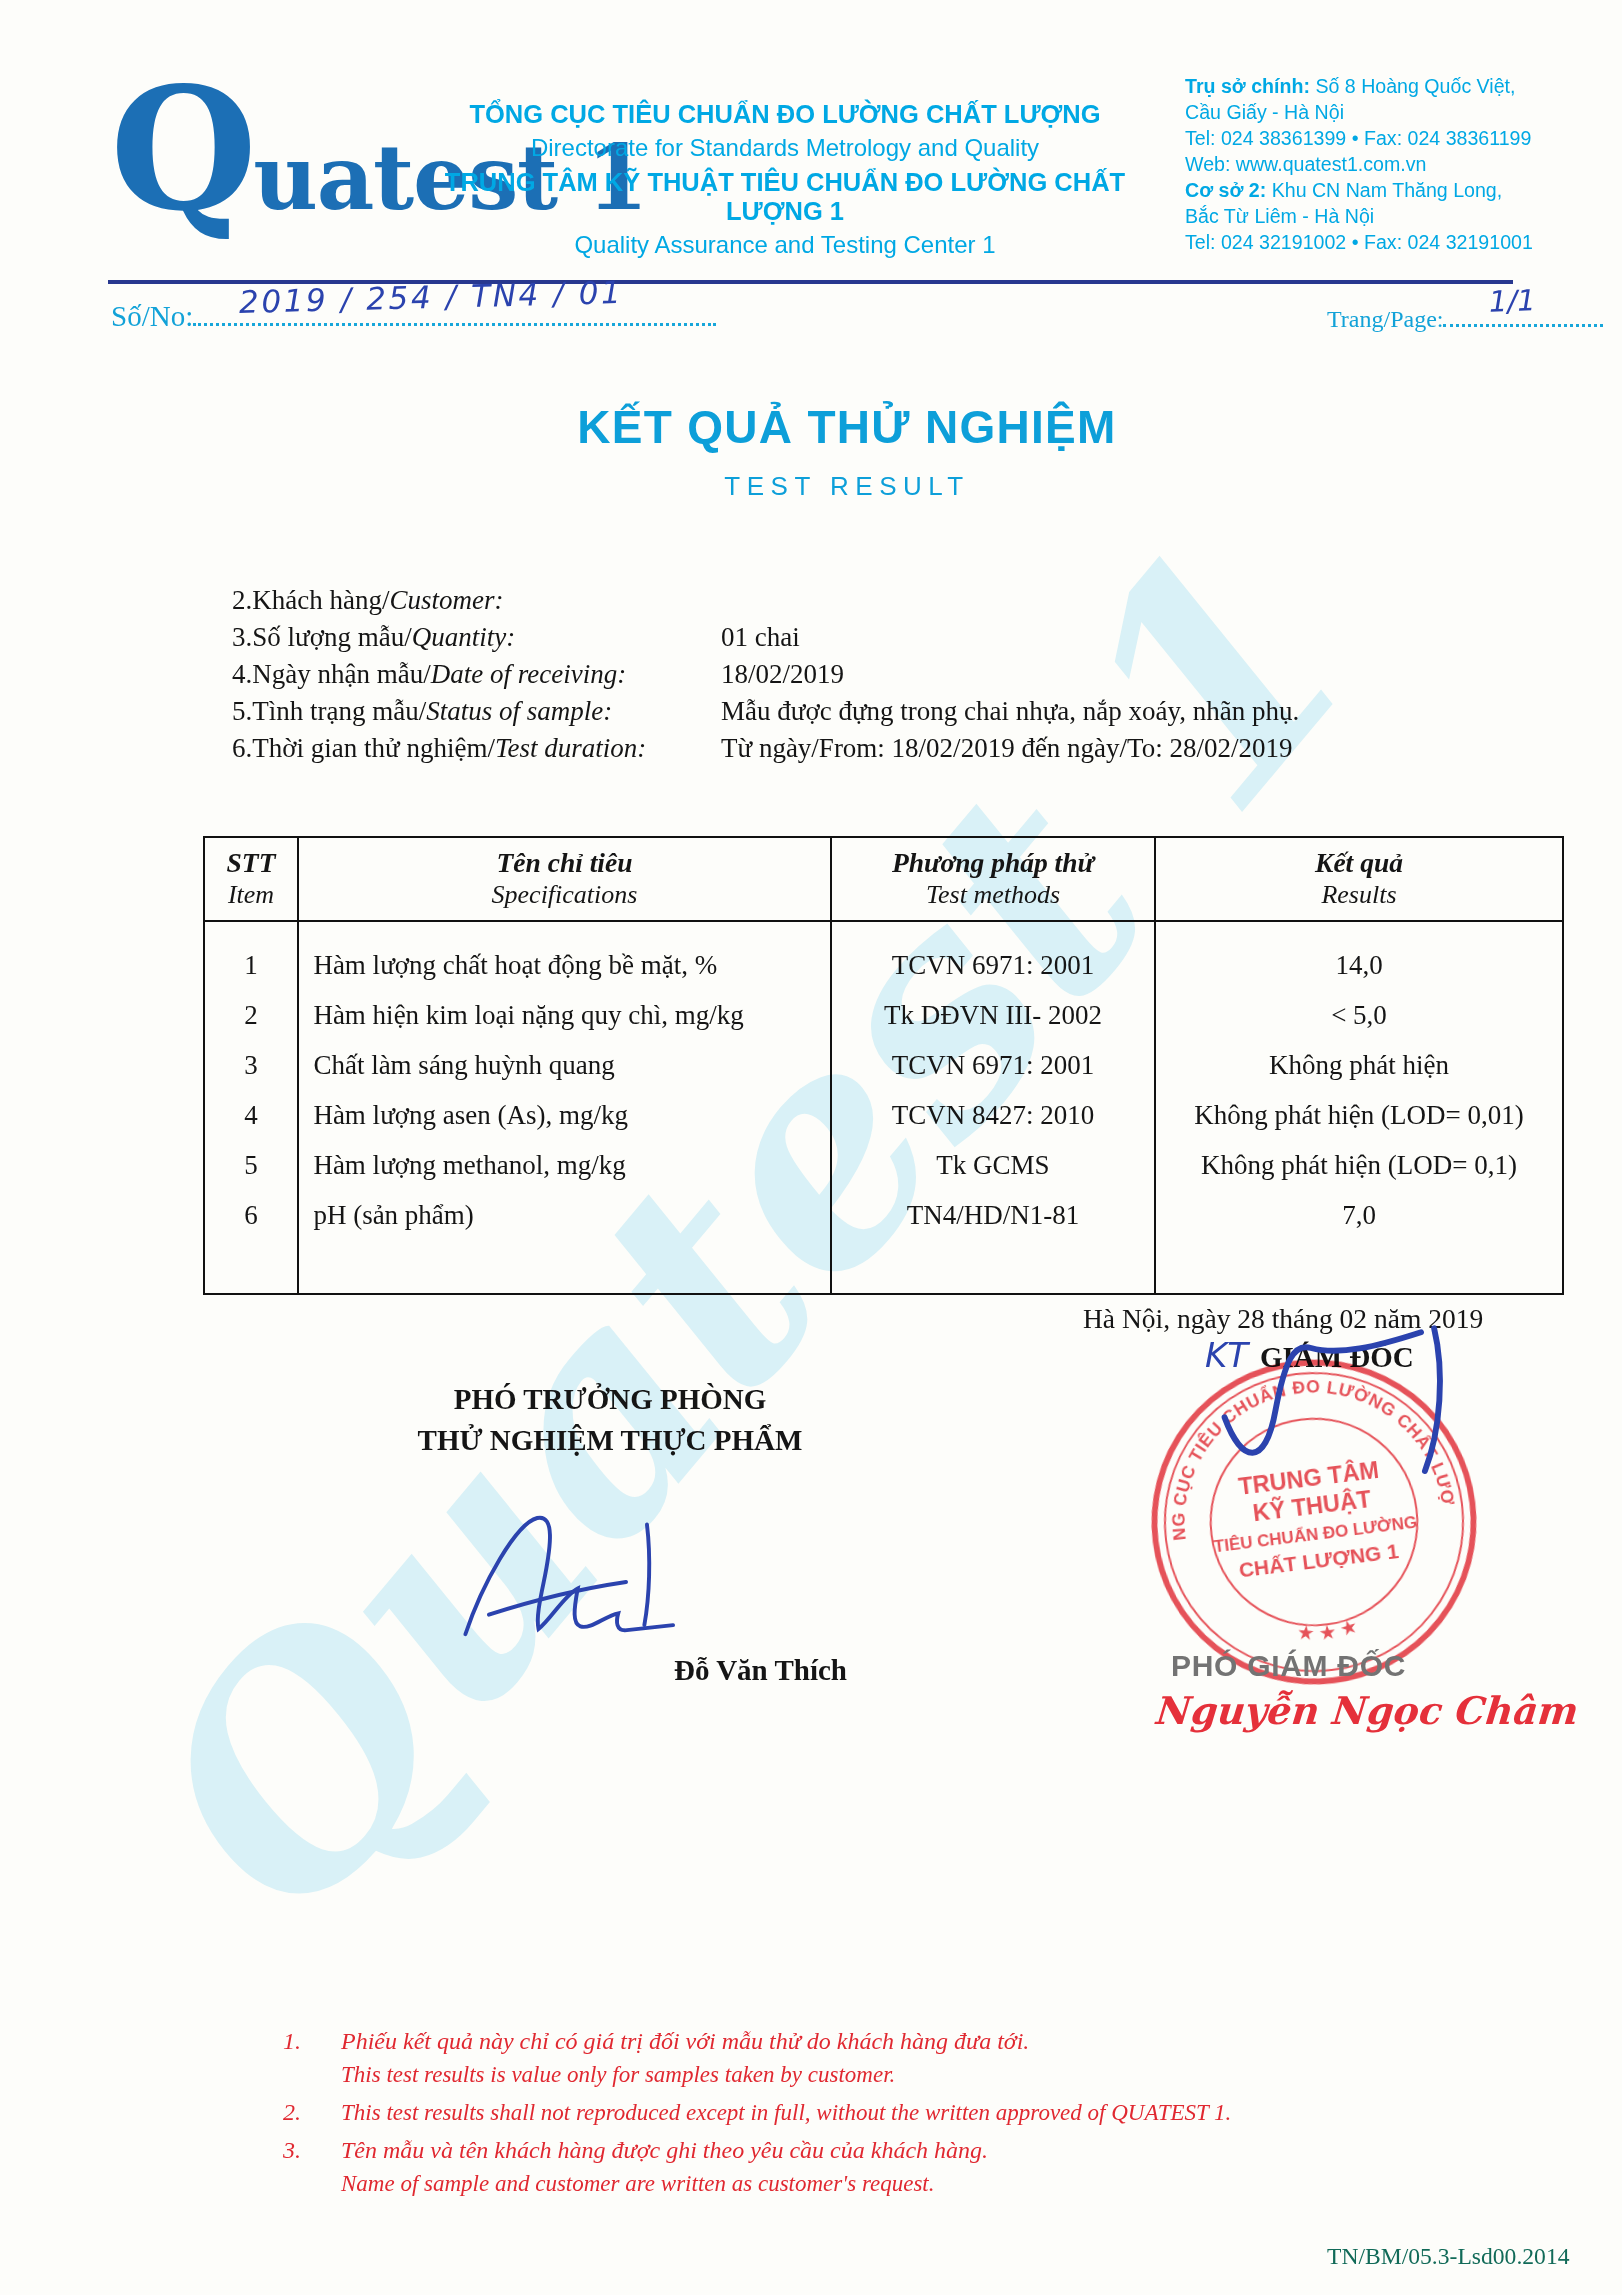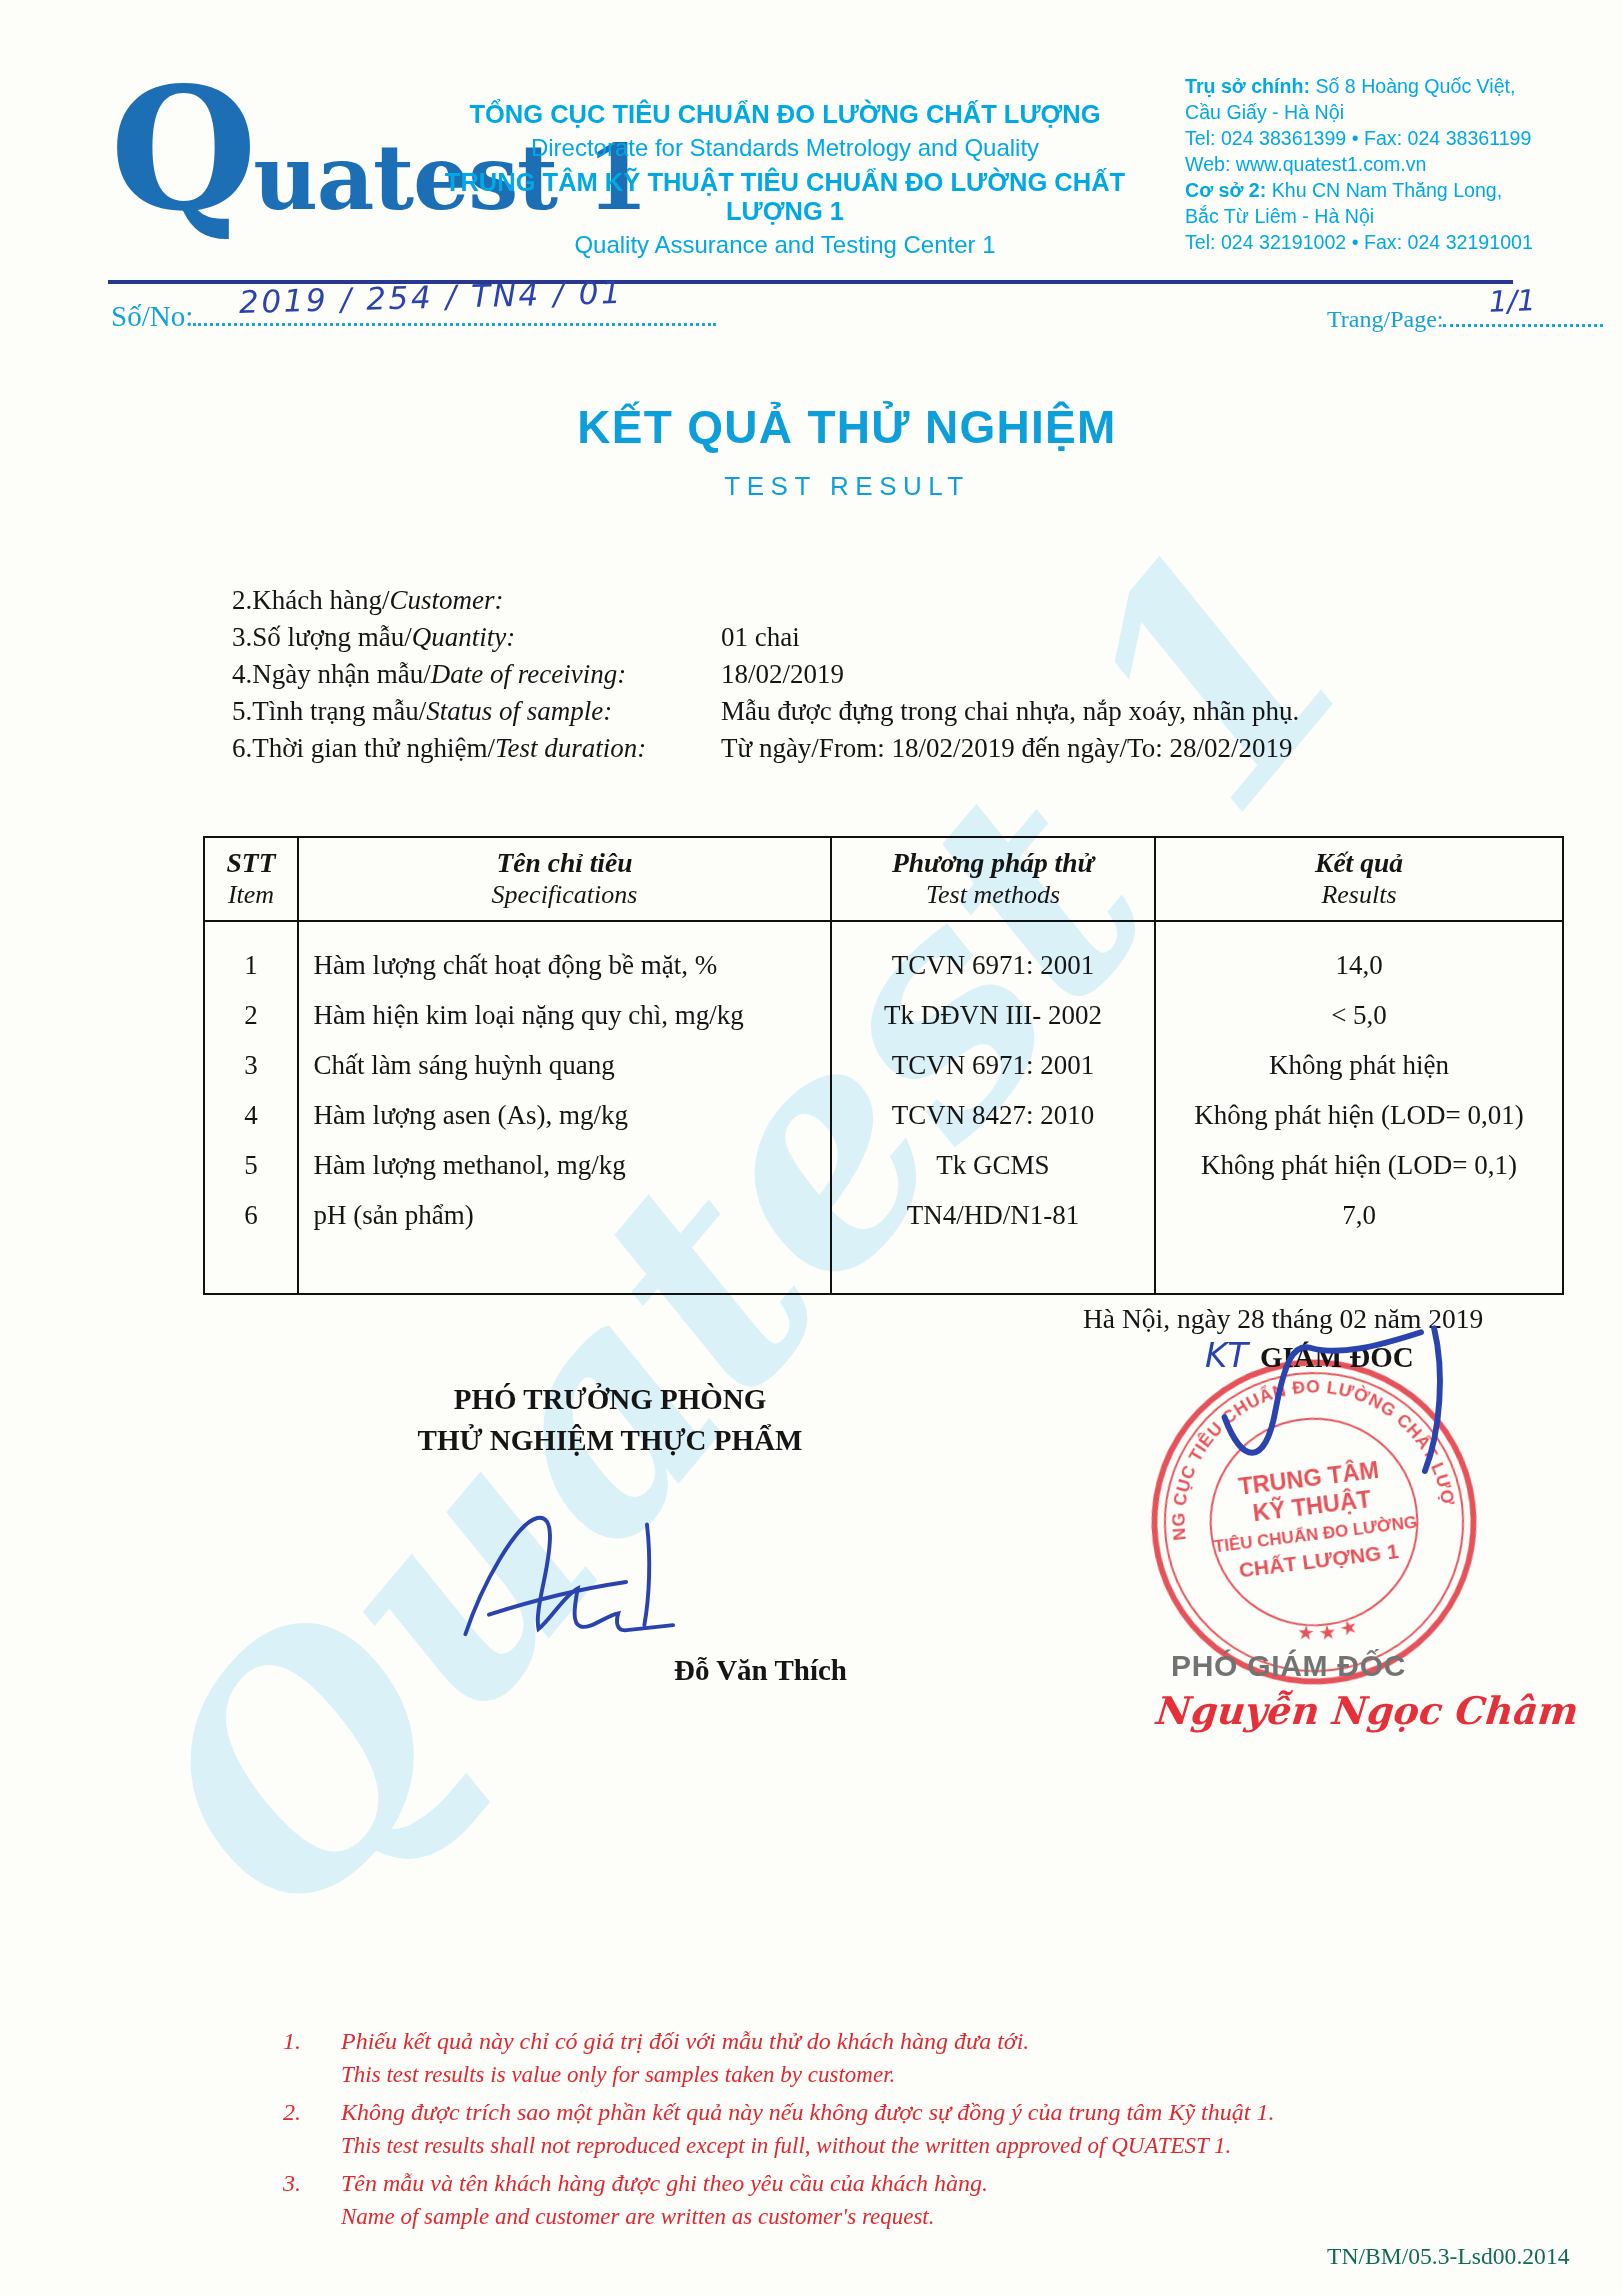--- a/index.html
+++ b/index.html
@@ -291,21 +291,20 @@
       <div class="note">
         <div class="num">1.</div>
         <div class="lines">
           <div>Phiếu kết quả này chỉ có giá trị đối với mẫu thử do khách hàng đưa tới.</div>
           <div class="en">This test results is value only for samples taken by customer.</div>
         </div>
       </div>
       <div class="note">
         <div class="num">2.</div>
         <div class="lines">
-          <div>Không được trích sao một phần kết quả này nếu không được sự đồng ý của trung tâm Kỹ thuật 1.</div>
           <div class="en">This test results shall not reproduced except in full, without the written approved of QUATEST 1.</div>
         </div>
       </div>
       <div class="note">
         <div class="num">3.</div>
         <div class="lines">
           <div>Tên mẫu và tên khách hàng được ghi theo yêu cầu của khách hàng.</div>
           <div class="en">Name of sample and customer are written as customer's request.</div>
         </div>
       </div>

